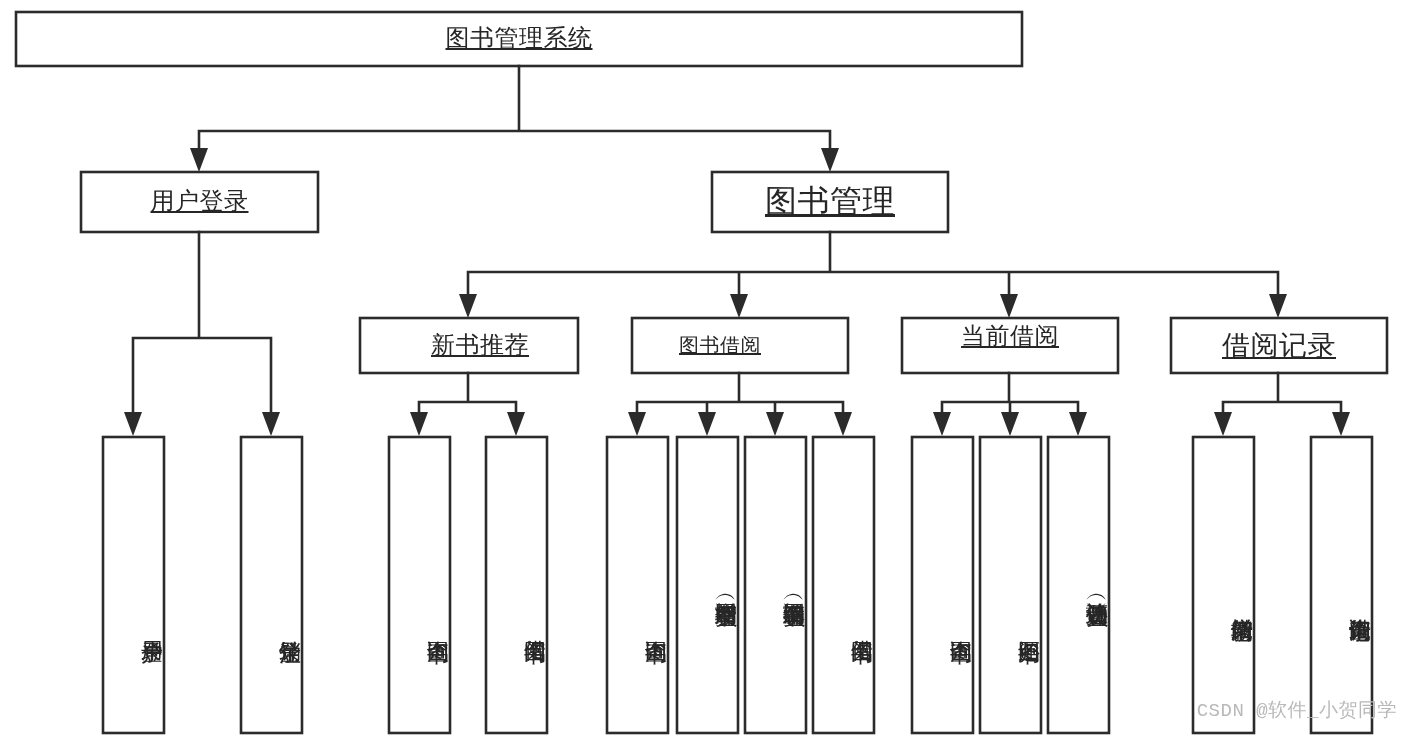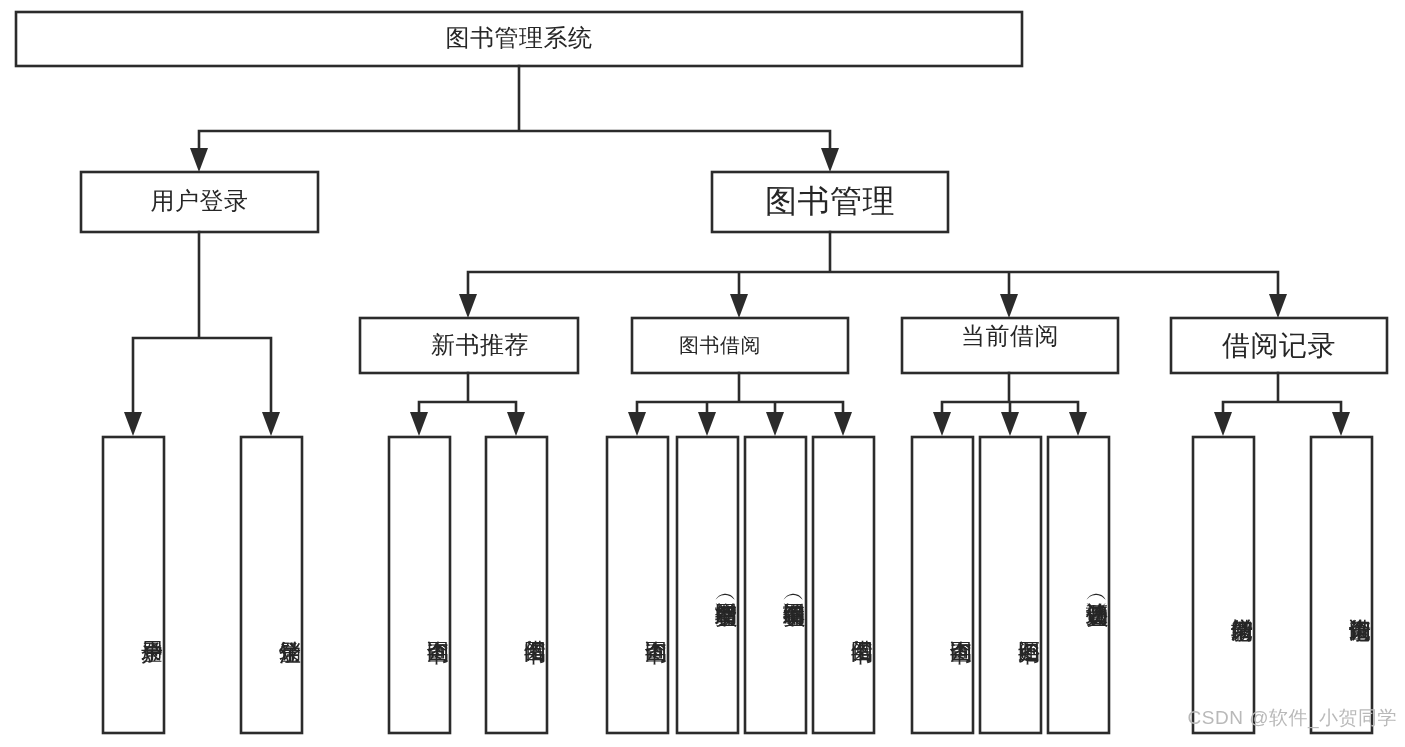--- a/index.html
+++ b/index.html
@@ -52,40 +52,41 @@
     font-family: "DejaVu Sans", "Liberation Sans", sans-serif;
     font-size: 22px;
     line-height: 1.06;
     letter-spacing: 0.5px;
     white-space: nowrap;
     pointer-events: none;
     -webkit-font-smoothing: antialiased;
   }
   .node-label.horiz {
     writing-mode: horizontal-tb;
+    text-decoration: underline;
   }
   .node-label.vert {
     writing-mode: vertical-rl;
     text-orientation: upright;
     align-items: flex-start;
     justify-content: center;
     padding-top: 2px;
     box-sizing: border-box;
   }
   .node-label.vert.tall {
     align-items: flex-start;
     padding-top: 1px;
   }
   .watermark {
     position: absolute;
     right: 8px;
-    bottom: 16px;
+    bottom: 24px;
     color: #b9b9b9;
     font-size: 19px;
-    font-family: Liberation Sans, sans-serif;
+    font-family: Liberation Mono, monospace;
     letter-spacing: 0.5px;
     white-space: nowrap;
     pointer-events: none;
   }
 </style>
 </head>
 <body>
 
 <div id="diagram-root">
 

